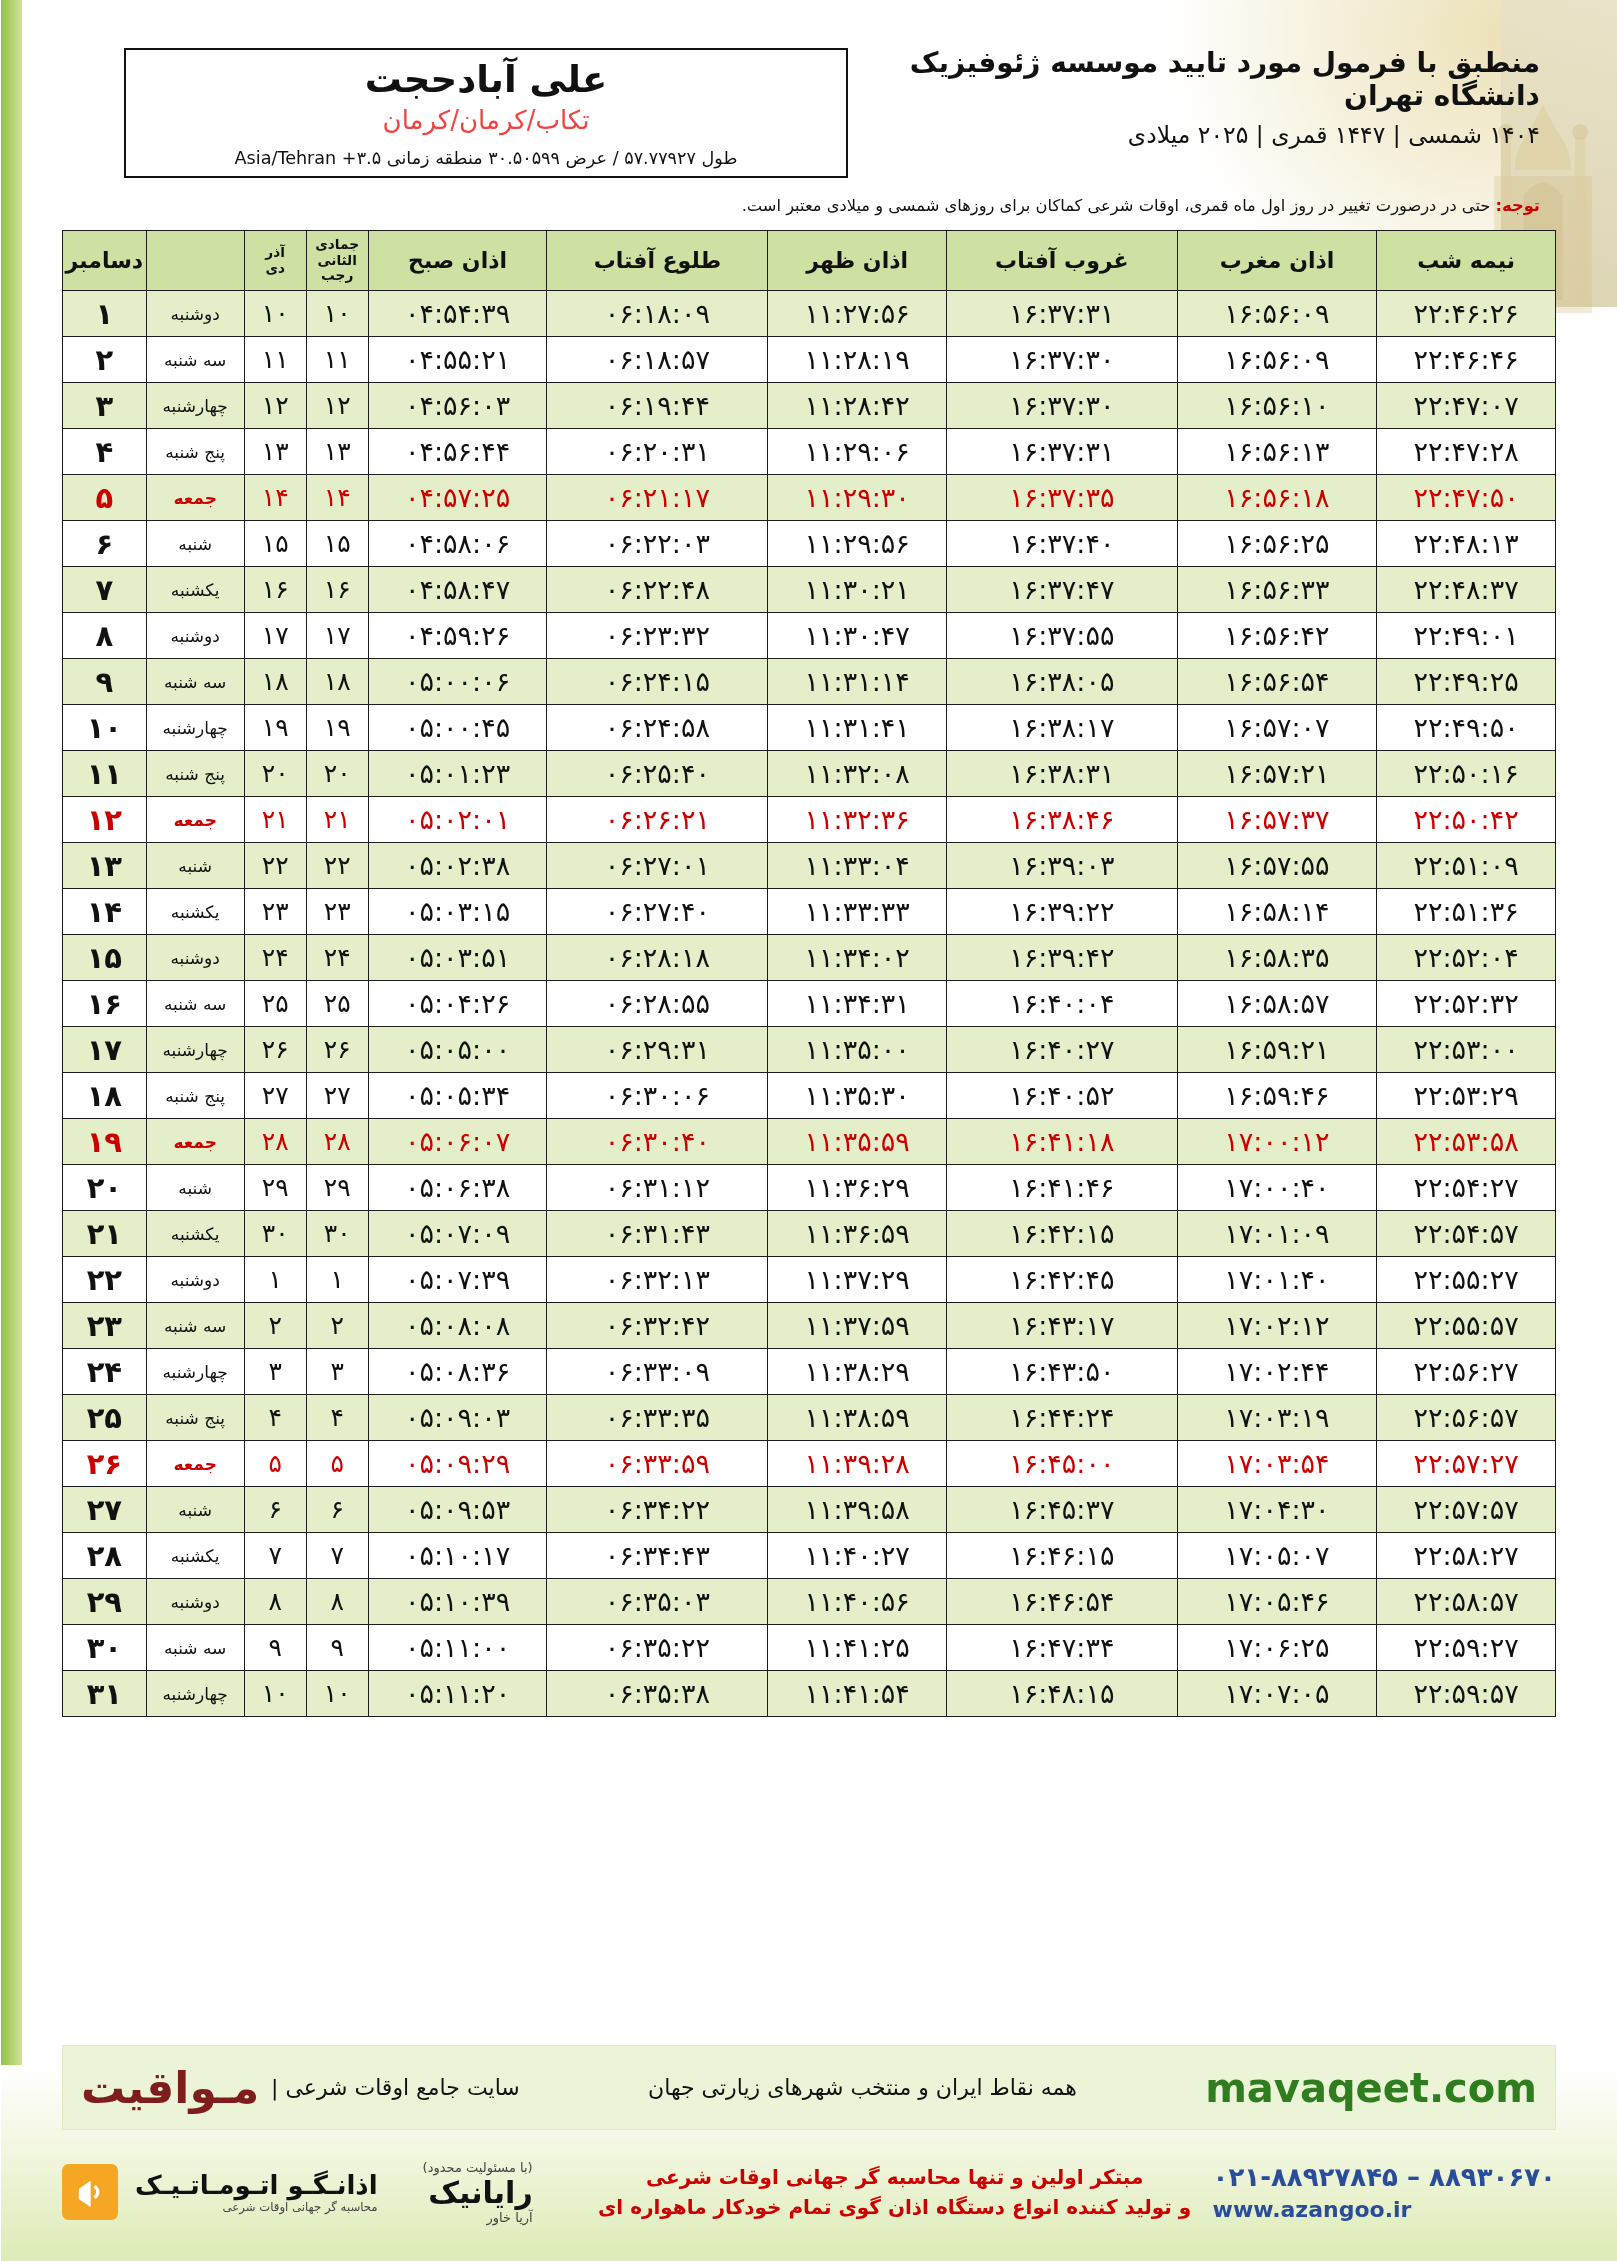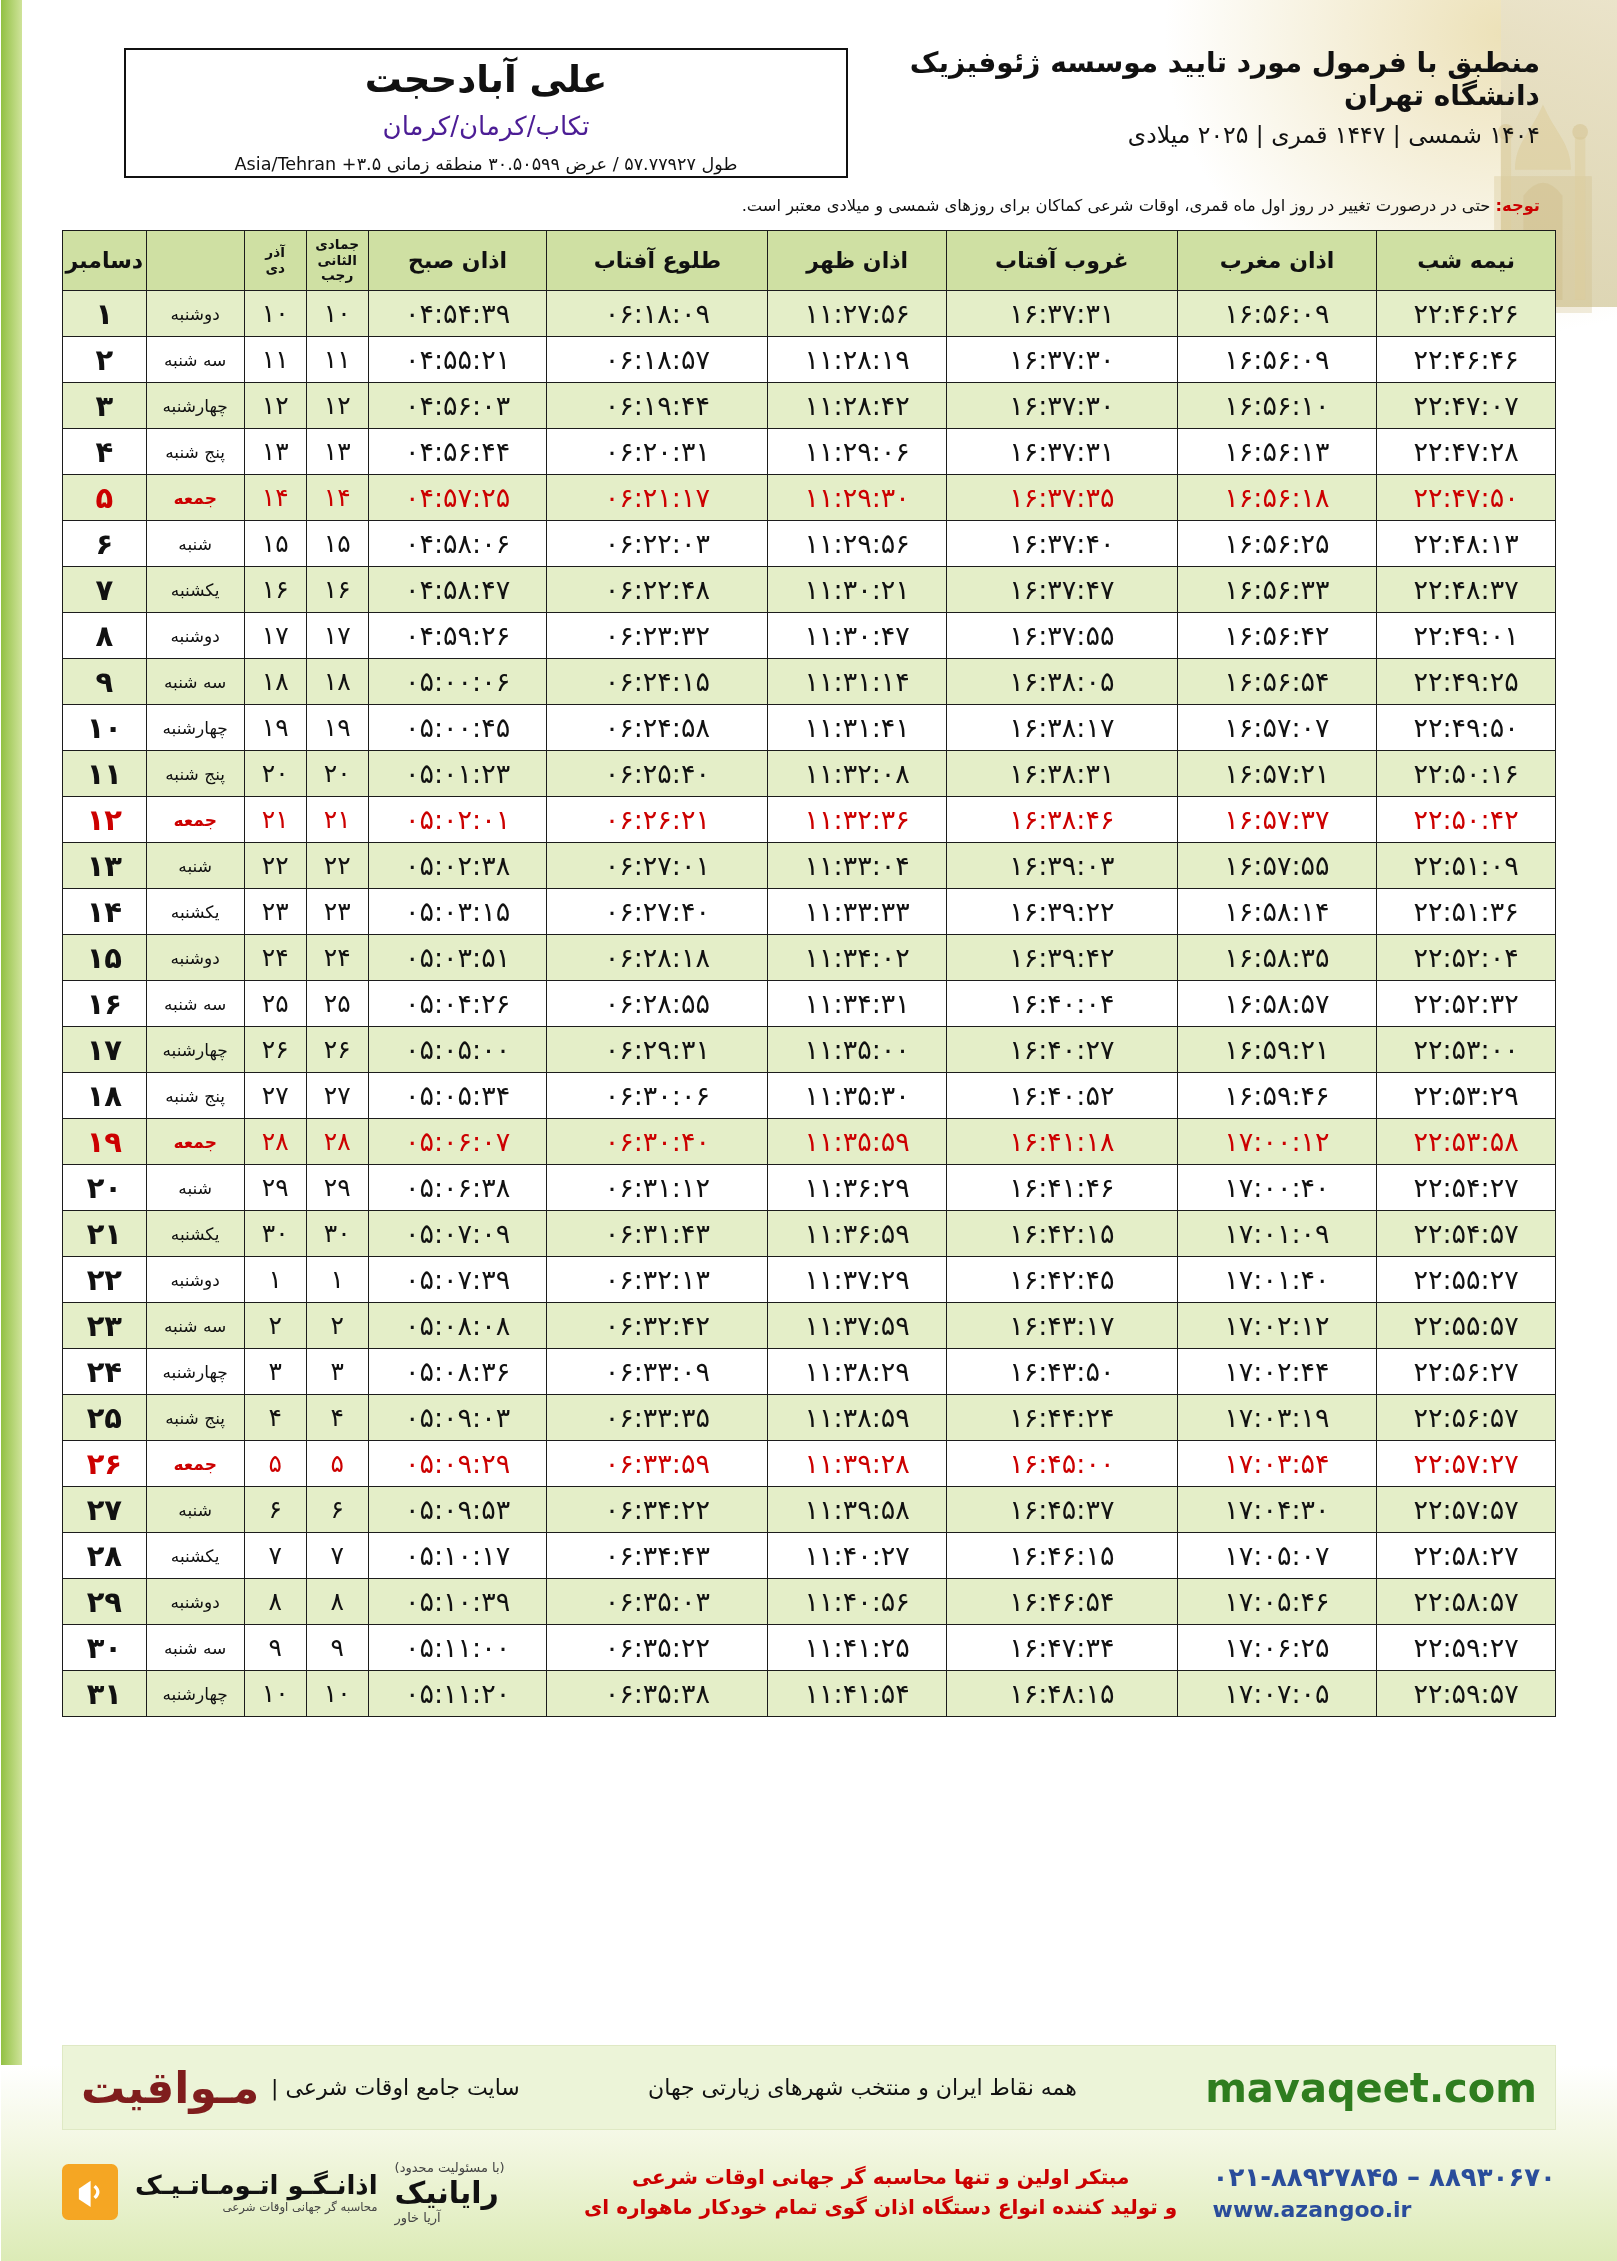--- a/index.html
+++ b/index.html
@@ -36,21 +36,21 @@
 
   
   .header { position:absolute; left:0; top:0; width:1618px; height:215px; }
 
   .city-box {
     position:absolute; right:770px; top:48px; width:724px; height:130px;
     border:2px solid #111; background:#ffffff; text-align:center;
     padding-top:9px;
   }
   .city-name { font-size:37px; font-weight:bold; color:#111; line-height:1.15; font-family:"DejaVu Sans",sans-serif;}
-  .city-sub  { font-size:26px; color:#4c1d95; margin-top:9px;}
+  .city-sub  { font-size:26px; color:#ef4444; margin-top:3px;}
   .city-coord{ font-size:17.6px; color:#111; margin-top:13px; direction:rtl;}
 
   .title-block { position:absolute; right:78px; top:36px; width:679px; text-align:right;}
   .main-title { font-size:56px; font-weight:bold; color:#111; line-height:1.05; letter-spacing:-0.7px;}
   .sub-title  { font-size:28px; font-weight:bold; color:#111; margin-top:10.4px;}
   .years      { font-size:23.5px; color:#111; margin-top:9px;}
 
   .note {
     position:absolute; right:78px; top:196px; width:1435px; text-align:right;
     font-size:16.3px; color:#111;
@@ -100,21 +100,21 @@
 
   .footer-bottom {
     position:absolute; left:62px; top:2143px; width:1494px; height:98px;
     display:flex; align-items:center; justify-content:space-between;
   }
   .phone-block { text-align:left; direction:ltr; }
   .phone { font-size:26px; font-weight:bold; color:#2a4d9b; letter-spacing:0.7px;}
   .web   { font-size:22px; font-weight:bold; color:#2a4d9b; margin-top:5.2px;}
   .mid-desc { text-align:center; font-size:20px; color:#cc0000; line-height:1.5; font-weight:bold;margin-left:44px;}
   .logos { display:flex; align-items:center; gap:17px;}
-  .logo-rayanik { text-align:left;}
+  .logo-rayanik { text-align:right;margin-left:28px;}
   .logo-rayanik .r1 { font-size:30px; font-weight:bold; color:#111;}
   .logo-rayanik .r2 { font-size:13px; color:#444;}
   .logo-azangoo { text-align:right;}
   .logo-azangoo .a1 { font-size:26px; font-weight:bold; color:#111;}
   .logo-azangoo .a2 { font-size:11.7px; color:#444;}
   .azan-icon {
     width:56px;height:56px;background:#f5a623;border-radius:6.5px;
     display:flex;align-items:center;justify-content:center;
   }
 </style>

